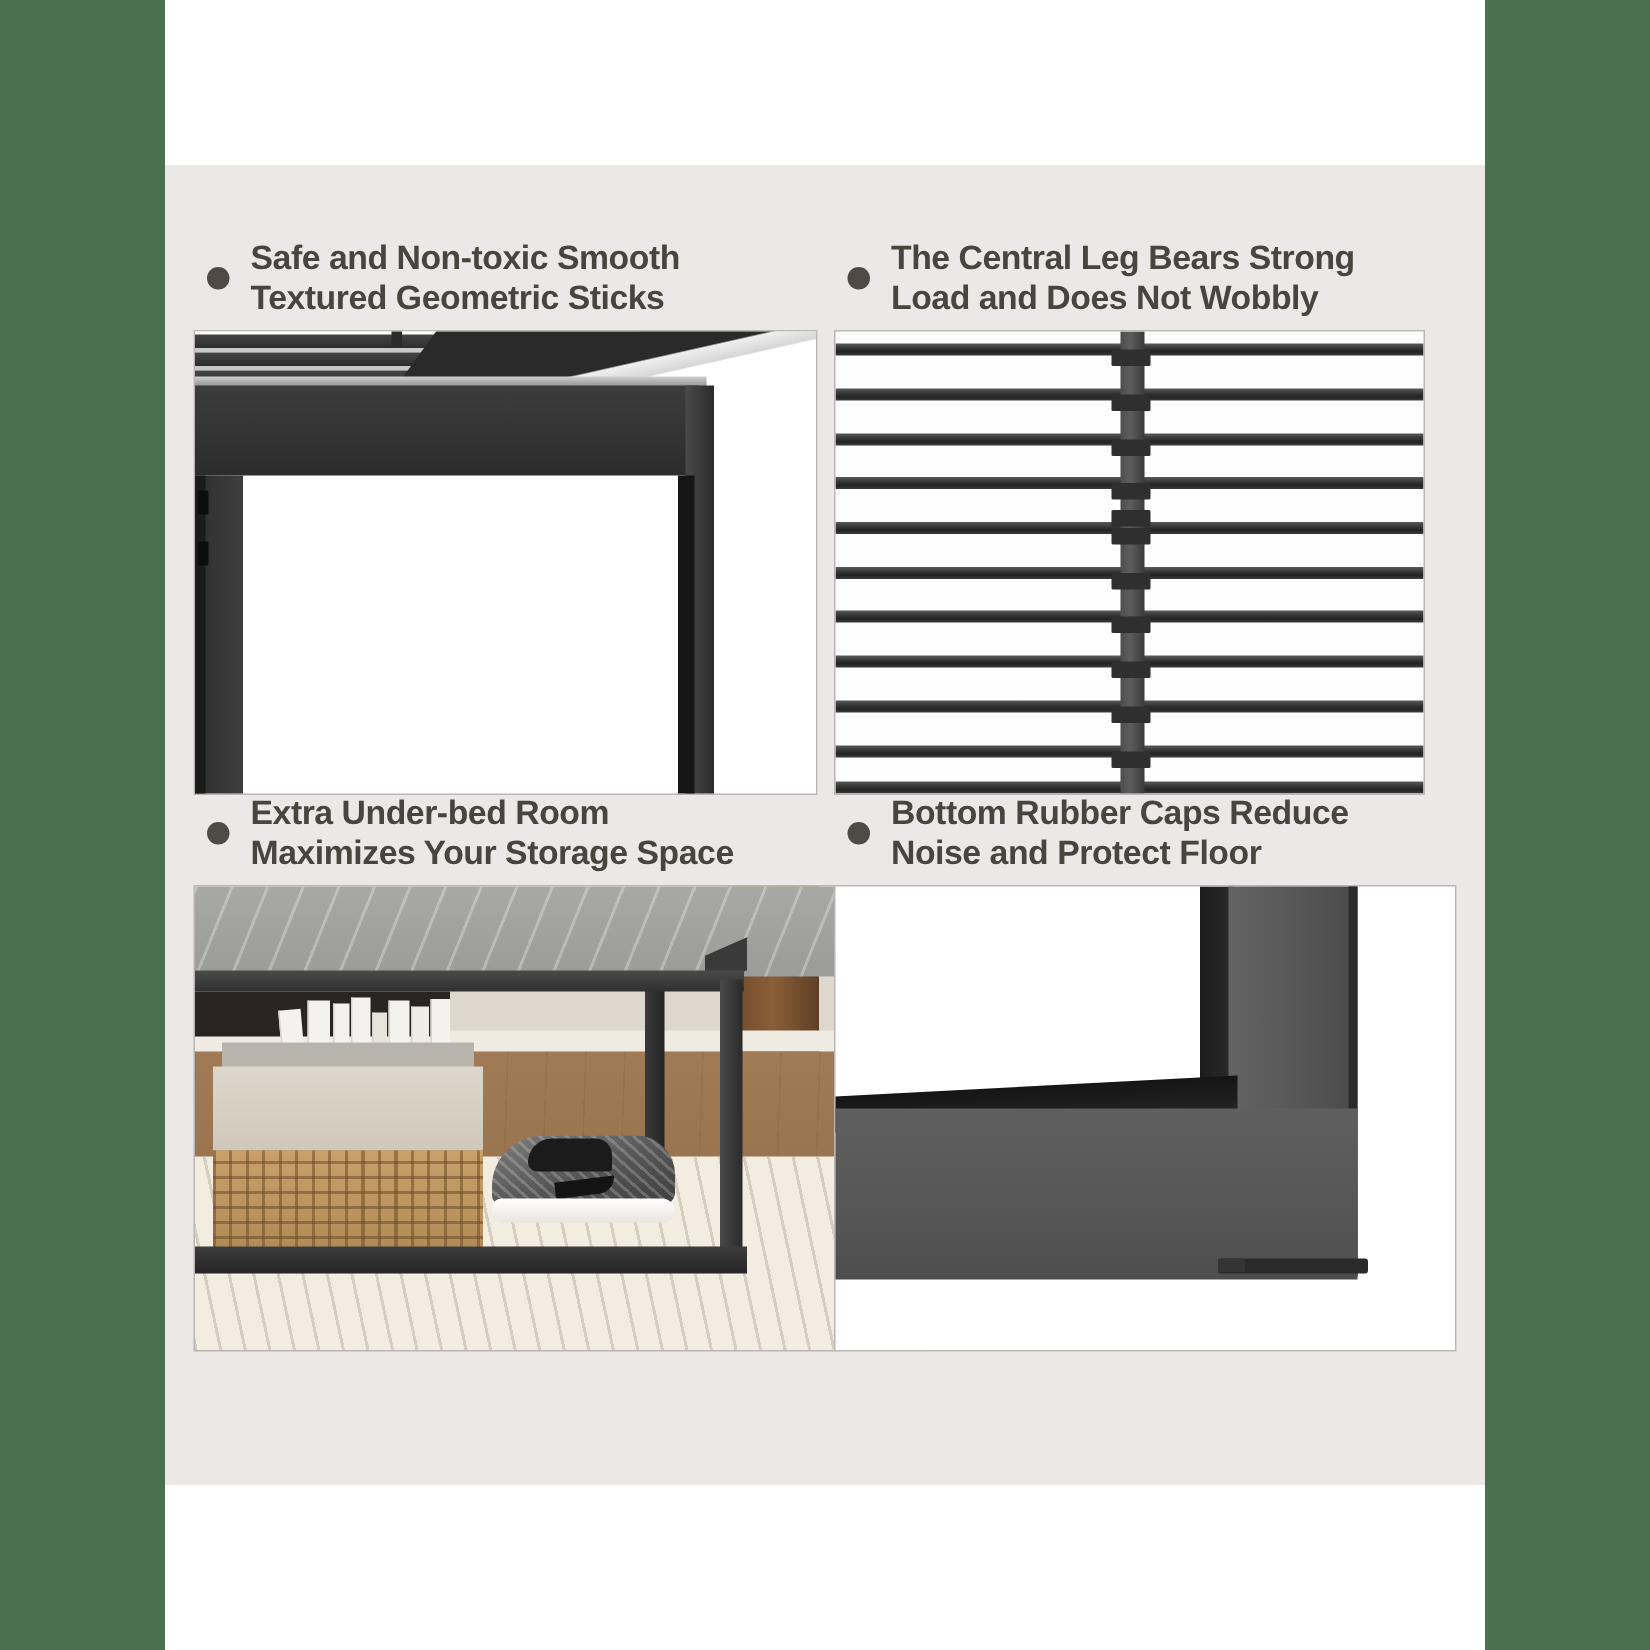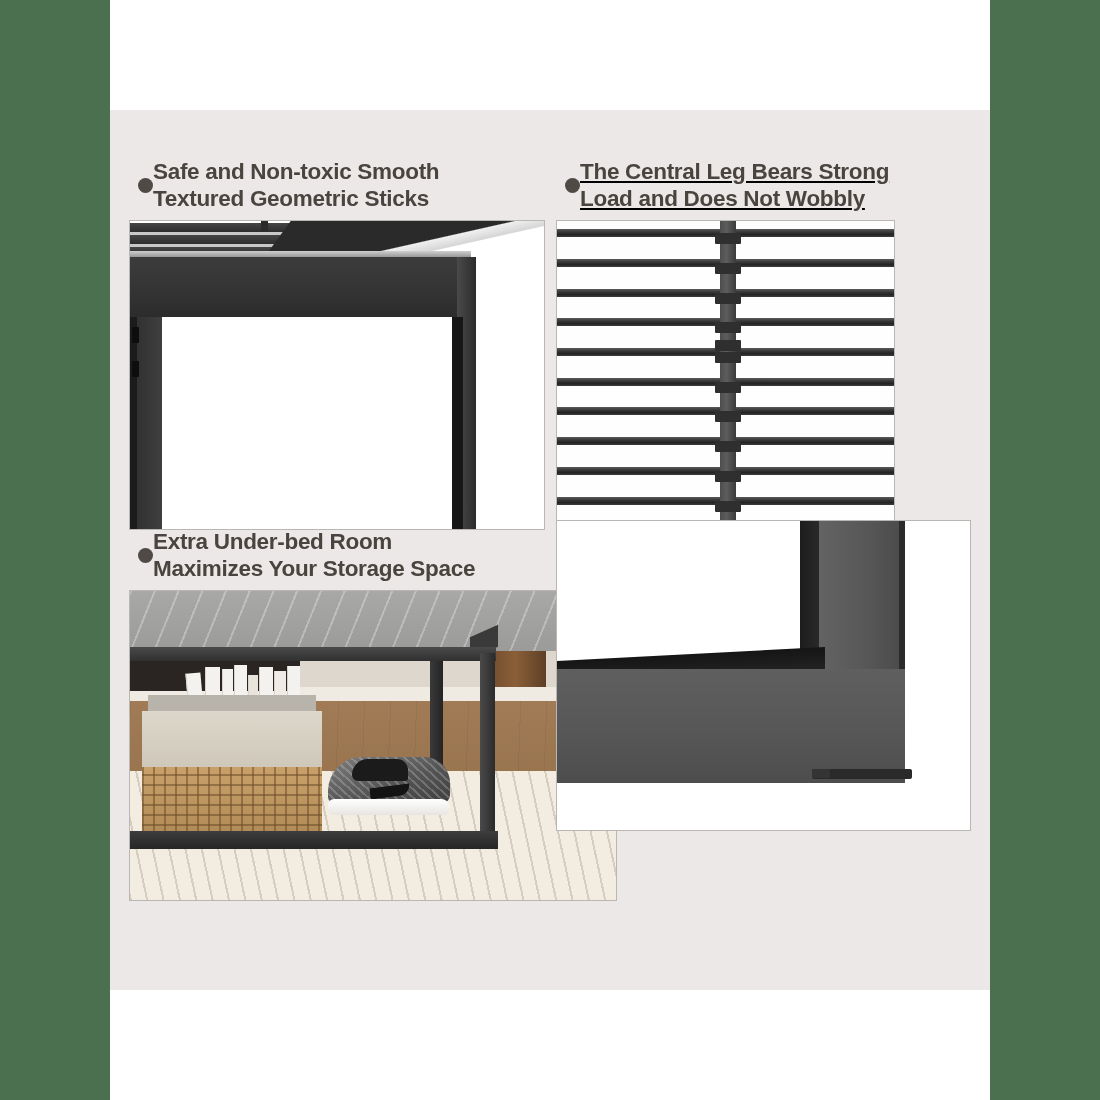--- a/index.html
+++ b/index.html
@@ -31,26 +31,27 @@
   }
 
   .grid {
     position: absolute;
     left: 19px; top: 40px;
     width: 842px; height: 820px;
   }
 
   .cell { position: absolute; }
   .cell-tl { left: 0;   top: 0;   width: 416px; }
-  .cell-tr { left: 427px; top: 0; width: 339px; text-decoration: underline; }
+  .cell-tr { left: 427px; top: 0; width: 394px; }
   .cell-bl { left: 0;   top: 370px; width: 488px; }
   .cell-br { left: 427px; top: 370px; width: 415px; }
 
   .head {
     display: flex; align-items: center;
+    gap: 14px;
     height: 70px;
     padding-left: 9px;
   }
   .bullet {
     flex: 0 0 auto;
     width: 15px; height: 15px;
     border-radius: 50%;
     background: #4f4a45;
   }
   .htext {
@@ -416,20 +417,25 @@
             <div class="sole"></div>
           </div>
           <div class="frameTopR"></div>
           <div class="frameTop"></div>
           <div class="legFR"></div>
           <div class="frameBot"></div>
         </div>
       </div>
 
       <div class="cell cell-br">
+        <div class="head">
+          <span class="bullet"></span>
+          <div class="htext">Bottom Rubber Caps Reduce
+Noise and Protect Floor</div>
+        </div>
         <div class="photo p4">
           <div class="innerV"></div>
           <div class="vert"></div>
           <div class="vertEdge"></div>
           <div class="innerTop"></div>
           <div class="horiz"></div>
           <div class="cap"></div>
           <div class="capL"></div>
         </div>
       </div>

